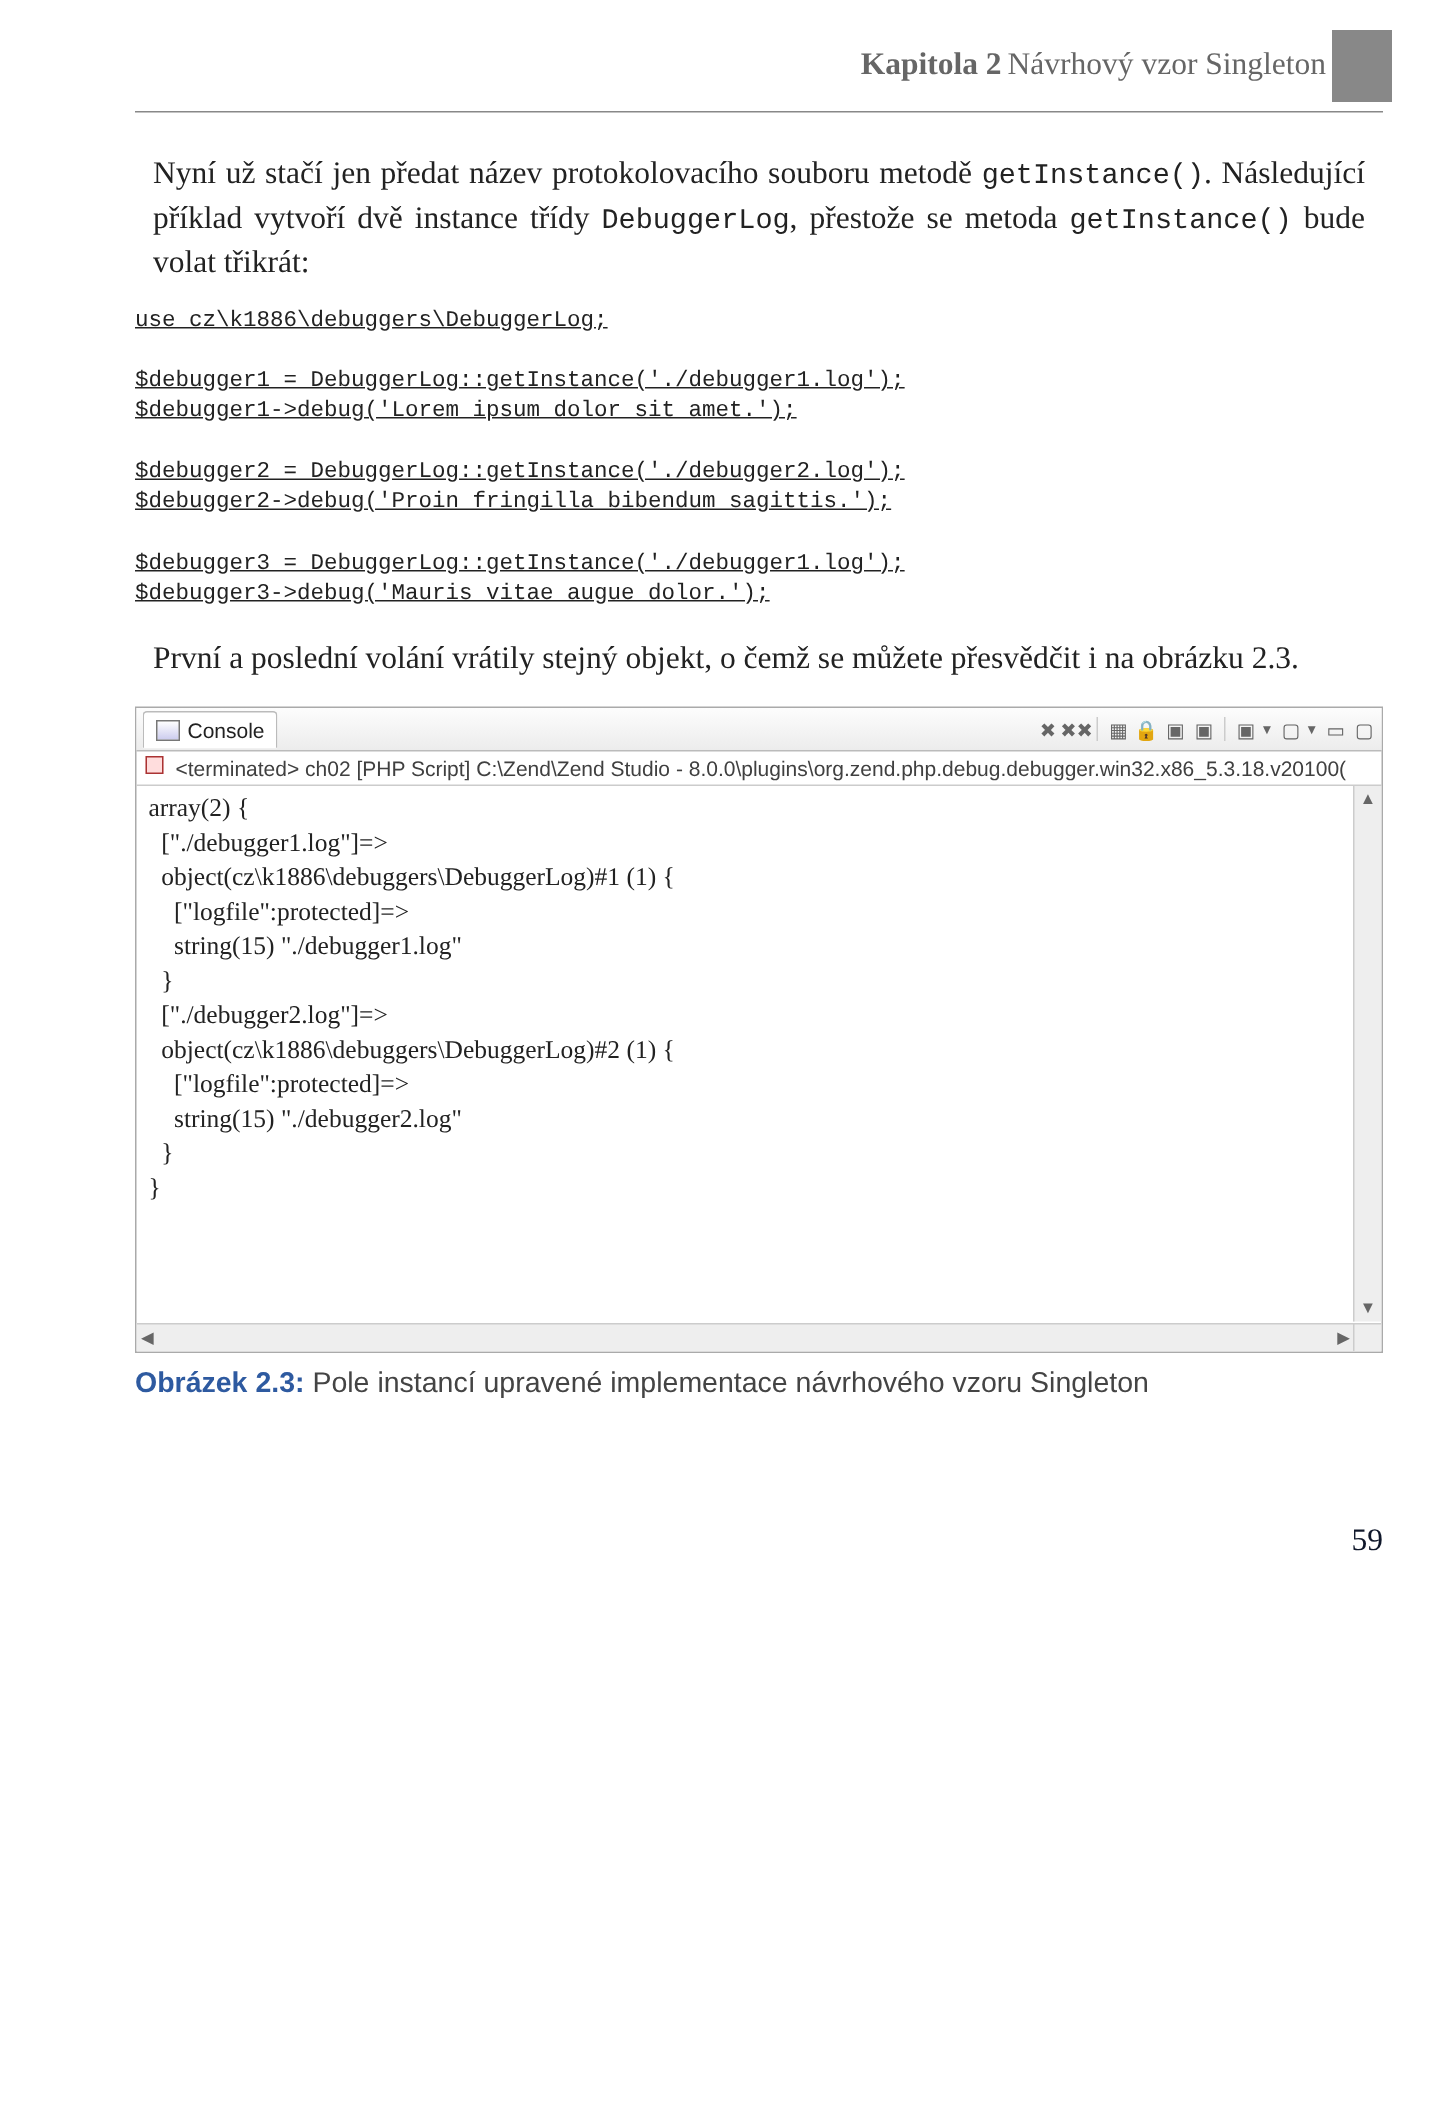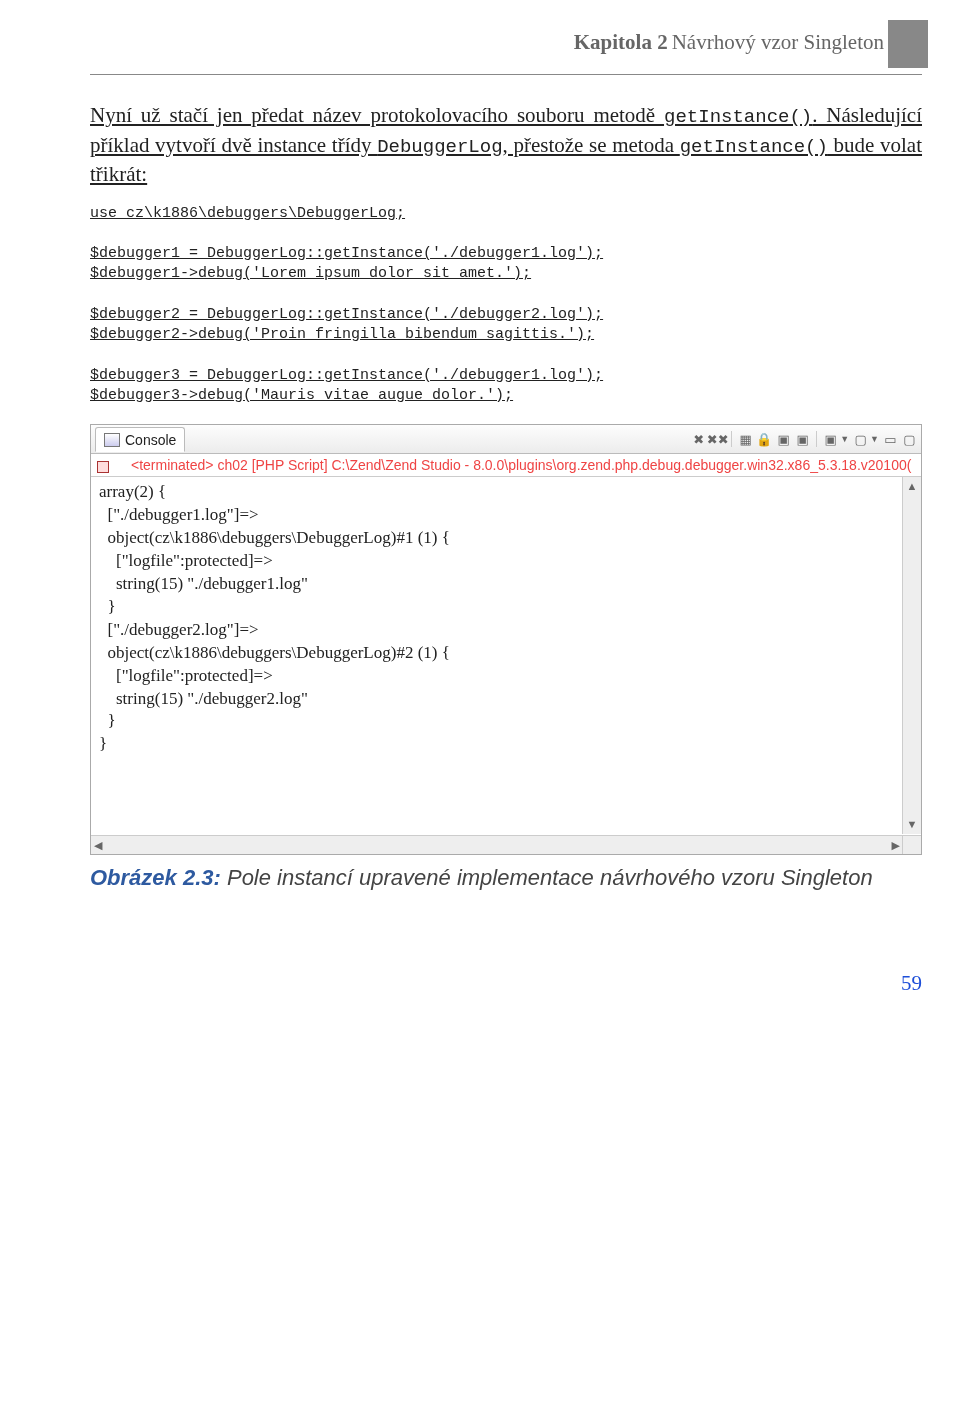--- a/index.html
+++ b/index.html
@@ -38,23 +38,22 @@
     width: 40px;
     height: 48px;
     background: #888;
     display: inline-block;
     margin-top: -10px;
     margin-right: -6px;
   }
   .body-text {
     font-size: 21px;
     line-height: 1.4;
-    margin: 14px 0;
+    margin: 14px 12px;
     text-align: justify;
-    text-decoration: underline;
   }
   .code-inline {
     font-family: 'Courier New', monospace;
     font-size: 19px;
   }
   .code-block {
     font-family: 'Courier New', monospace;
     font-size: 15px;
     line-height: 1.35;
     white-space: pre;
@@ -101,28 +100,28 @@
     align-items: center;
     justify-content: center;
     color: #666;
     font-size: 13px;
   }
   .sep {
     width:1px;height:16px;background:#ccc;margin:0 2px;
   }
   .fig-status {
     font-size: 14px;
-    color: #ef4444;
+    color: #404040;
     padding: 3px 6px;
     border-bottom: 1px solid #ccc;
     white-space: nowrap;
     overflow: hidden;
     display:flex;
-    align-items:flex-end;
-    gap:22px;
+    align-items:flex-start;
+    gap:8px;
   }
   .red-sq{width:10px;height:10px;border:1px solid #a33;background:#fdd;display:inline-block}
   .fig-body {
     padding: 4px 8px 6px 8px;
     font-family: Liberation Serif, serif;
     font-size: 17px;
     line-height: 1.35;
     white-space: pre;
     position: relative;
     min-height: 270px;
@@ -136,33 +135,32 @@
   .vscroll .arrow{font-size:11px;color:#666;padding:2px 0}
   .hscroll {
     position:absolute;left:0;right:18px;bottom:0;height:18px;
     background:#eee;border-top:1px solid #ccc;
     display:flex;justify-content:space-between;align-items:center;
   }
   .hscroll .arrow{font-size:11px;color:#666;padding:0 3px}
   .corner{position:absolute;right:0;bottom:0;width:18px;height:18px;background:#eee;border-left:1px solid #ccc;border-top:1px solid #ccc}
   .fig-caption {
     font-family: Arial, Helvetica, sans-serif;
-    font-size: 22px;
+    font-size: 19px;
     color: #444;
     margin: 10px 0 22px 0;
-    font-style: italic;
   }
   .fig-caption .bold {
     font-weight: bold;
     color: #2e5aa0;
   }
   .page-number {
     text-align: right;
     font-size: 21px;
-    color: #1d4ed8;
+    color: #0f172a;
     margin-top: 80px;
   }
   .console-icon{
     width:14px;height:12px;border:1px solid #777;background:linear-gradient(#fff,#cce);display:inline-block;
   }
   .dropdown{font-size:9px;color:#666;margin-left:-2px}
 </style>
 </head>
 <body>
 
@@ -182,20 +180,21 @@
 
 $debugger1 = DebuggerLog::getInstance('./debugger1.log');
 $debugger1-&gt;debug('Lorem ipsum dolor sit amet.');
 
 $debugger2 = DebuggerLog::getInstance('./debugger2.log');
 $debugger2-&gt;debug('Proin fringilla bibendum sagittis.');
 
 $debugger3 = DebuggerLog::getInstance('./debugger1.log');
 $debugger3-&gt;debug('Mauris vitae augue dolor.');</div>
 
+  <p class="body-text">První a poslední volání vrátily stejný objekt, o čemž se můžete přesvědčit i na obrázku 2.3.</p>
 
   <div class="figure">
     <div class="fig-toolbar">
       <div class="tab-item">
         <span class="console-icon"></span>
         <span>Console</span>
       </div>
       <div class="toolbar-icons">
         <span class="micon">✖</span>
         <span class="micon">✖✖</span>

